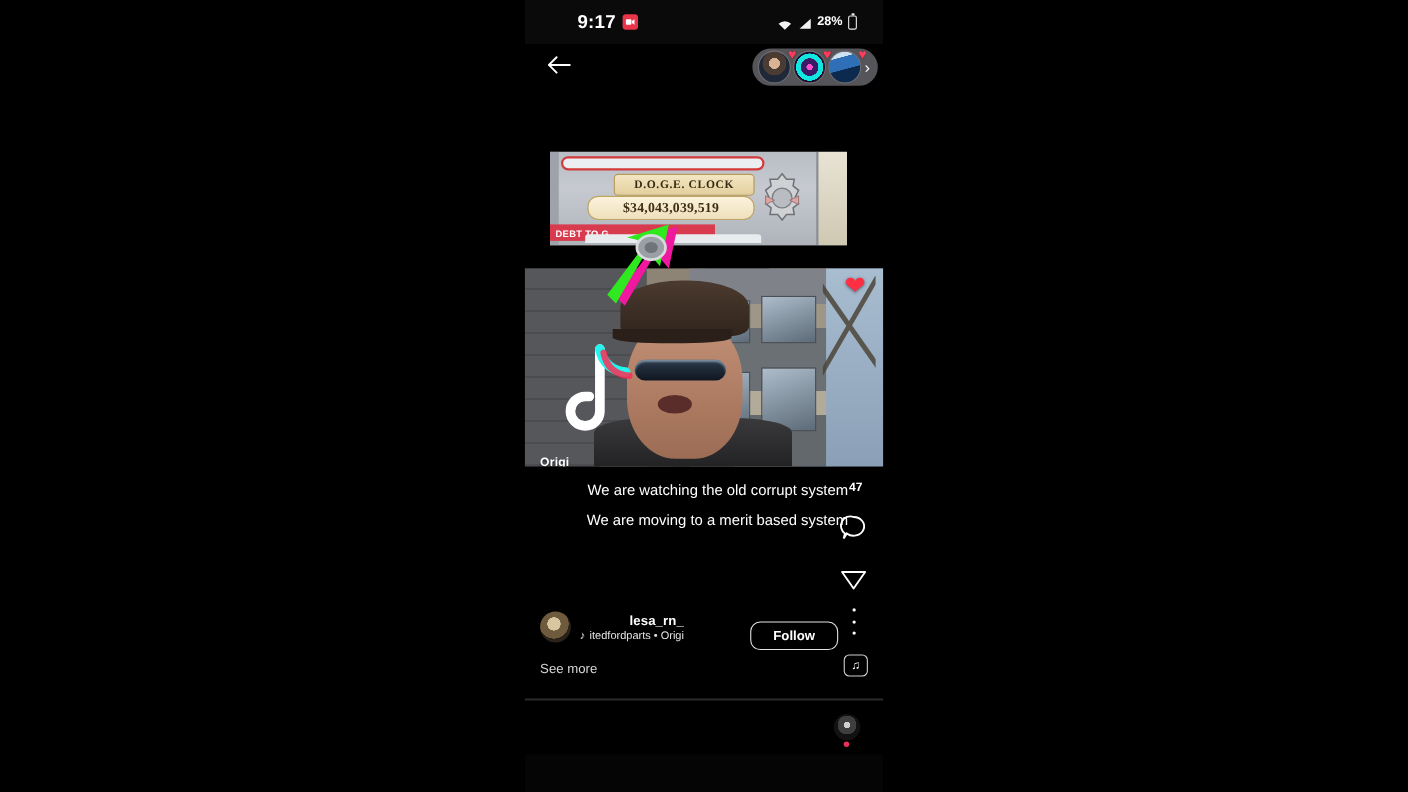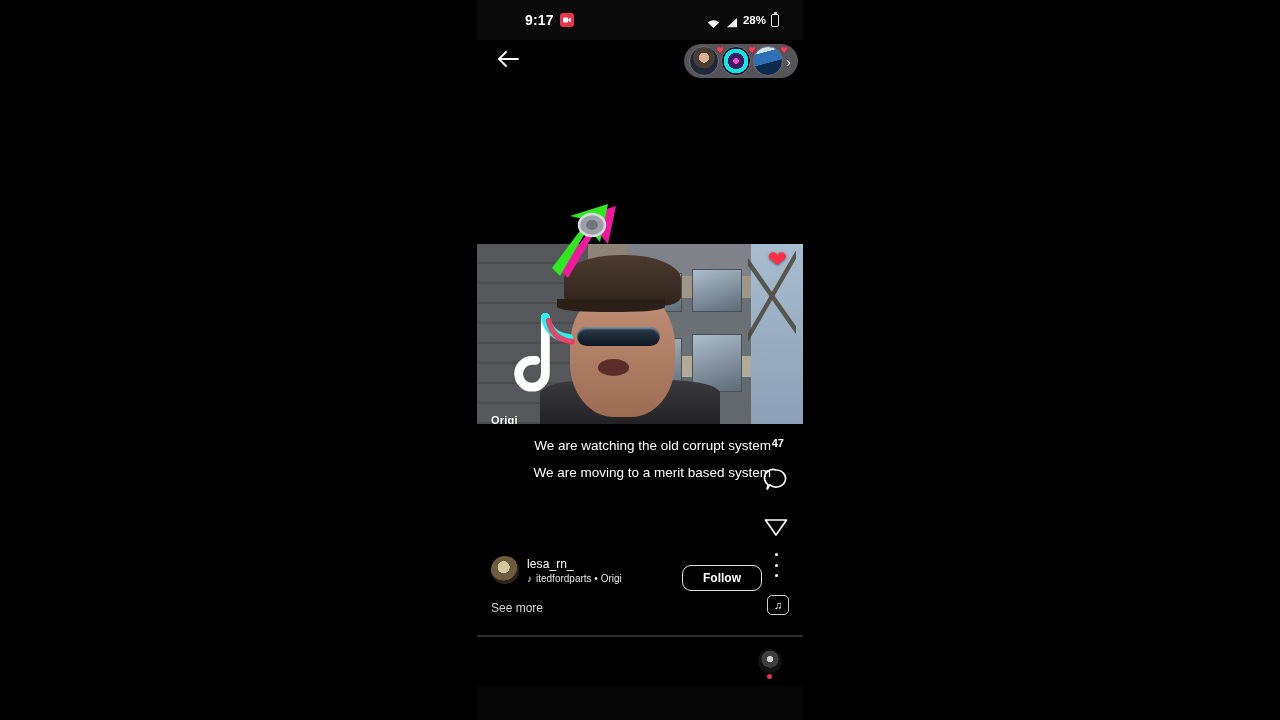--- a/index.html
+++ b/index.html
@@ -17,21 +17,21 @@
     background:#000; overflow:hidden;
   }
 
   
   .statusbar {
     position:absolute; top:0; left:0; width:326px; height:40px;
     background:#0a0a0a;
     display:flex; align-items:center;
   }
   .sb-left { position:absolute; left:48px; display:flex; align-items:center; gap:6px; }
-  .sb-time { color:#fff; font-size:14px; font-weight:bold; letter-spacing:.2px; }
+  .sb-time { color:#fff; font-size:17px; font-weight:bold; letter-spacing:.2px; }
   .sb-notif {
     width:14px; height:14px; border-radius:3px; background:#e8354a;
     display:flex; align-items:center; justify-content:center;
   }
   .sb-notif svg { width:10px; height:10px; }
   .sb-right { position:absolute; right:24px; display:flex; align-items:center; gap:5px; }
   .sb-right .pct { color:#fff; font-size:11.5px; font-weight:bold; }
   .ico-wifi, .ico-sig { width:13px; height:11px; }
   .ico-batt { width:8px; height:13px; border:1.3px solid #e9e9e9; border-radius:2px; position:relative; }
   .ico-batt:before{content:"";position:absolute;top:-3px;left:1.5px;width:3px;height:2px;background:#e9e9e9;border-radius:1px;}
@@ -171,21 +171,21 @@
     display:flex; align-items:center; justify-content:center;
     color:#fff; font-size:11px;
   }
 
   
   .meta { position:absolute; left:14px; top:556px; width:290px; }
   .meta-row { display:flex; align-items:center; gap:8px; }
   .meta-av { width:28px; height:28px; border-radius:50%; overflow:hidden;
     background:radial-gradient(circle at 45% 40%,#d8c6a0 0 26%, #6e5a3c 27% 58%, #2b2319 59%); flex:0 0 28px; }
   .meta-txt { display:flex; flex-direction:column; justify-content:center; }
-  .meta-user { color:#fff; font-size:12px; font-weight:normal; letter-spacing:.1px; }
+  .meta-user { color:#fff; font-size:12px; font-weight:bold; letter-spacing:.1px;text-align:right; }
   .meta-music { display:flex; align-items:center; gap:4px; margin-top:2px;
     color:#e4e4e4; font-size:10px; max-width:128px; overflow:hidden; white-space:nowrap; }
   .meta-music .mnote { font-size:10px; }
   .see-more { position:absolute; left:0; top:45px; color:#d6d6d6; font-size:12px; }
   .follow-btn {
     position:absolute; left:163px; top:9px;
     padding:5px 20px; border:1px solid #e3e3e3; border-radius:9px;
     color:#fff; font-size:12px; font-weight:bold; background:transparent;
     font-family:"Liberation Sans", sans-serif; cursor:pointer;margin-left:28px;
   }
@@ -260,20 +260,37 @@
         <span class="heart-badge">♥</span>
       </div>
       <div class="story-av">
         <div class="av-img av-c"></div>
         <span class="heart-badge">♥</span>
       </div>
       <span class="pill-chev">›</span>
     </div>
   </div>
 
+  <div class="doge-card">
+    <div class="doge-bg"></div>
+    <div class="doge-side-l"></div>
+    <div class="doge-side-r"></div>
+    <div class="doge-redbar"></div>
+    <div class="doge-title">D.O.G.E.  CLOCK</div>
+    <div class="doge-amount">$34,043,039,519</div>
+    <div class="doge-debt">DEBT TO G</div>
+    <div class="doge-badge">
+      <svg viewBox="0 0 46 48">
+        <path d="M23 2 l4 5 h7 l-1 6 5 4 -3 6 3 6 -5 4 1 6 h-7 l-4 5 -4 -5 h-7 l1 -6 -5 -4 3 -6 -3 -6 5 -4 -1 -6 h7 z" fill="#cfd1d4" stroke="#6f7378" stroke-width="1.4"></path>
+        <circle cx="23" cy="24" r="9" fill="#b9bcc0" stroke="#7a7e83" stroke-width="1.2"></circle>
+        <path d="M8 22 l8 4 -8 4 z M38 22 l-8 4 8 4 z" fill="#e0a3a3" stroke="#8d7070" stroke-width=".8"></path>
+      </svg>
+    </div>
+    <div class="doge-bottom"></div>
+  </div>
 
   <div class="video">
     <div class="v-wall"></div>
     <div class="v-bldg">
       <div class="v-win" style="left:6%;top:16%;width:36%;height:22%;"></div>
       <div class="v-win" style="left:50%;top:14%;width:38%;height:24%;"></div>
       <div class="v-win" style="left:6%;top:52%;width:36%;height:30%;"></div>
       <div class="v-win" style="left:50%;top:50%;width:38%;height:32%;"></div>
     </div>
     <div class="v-sky"></div>

